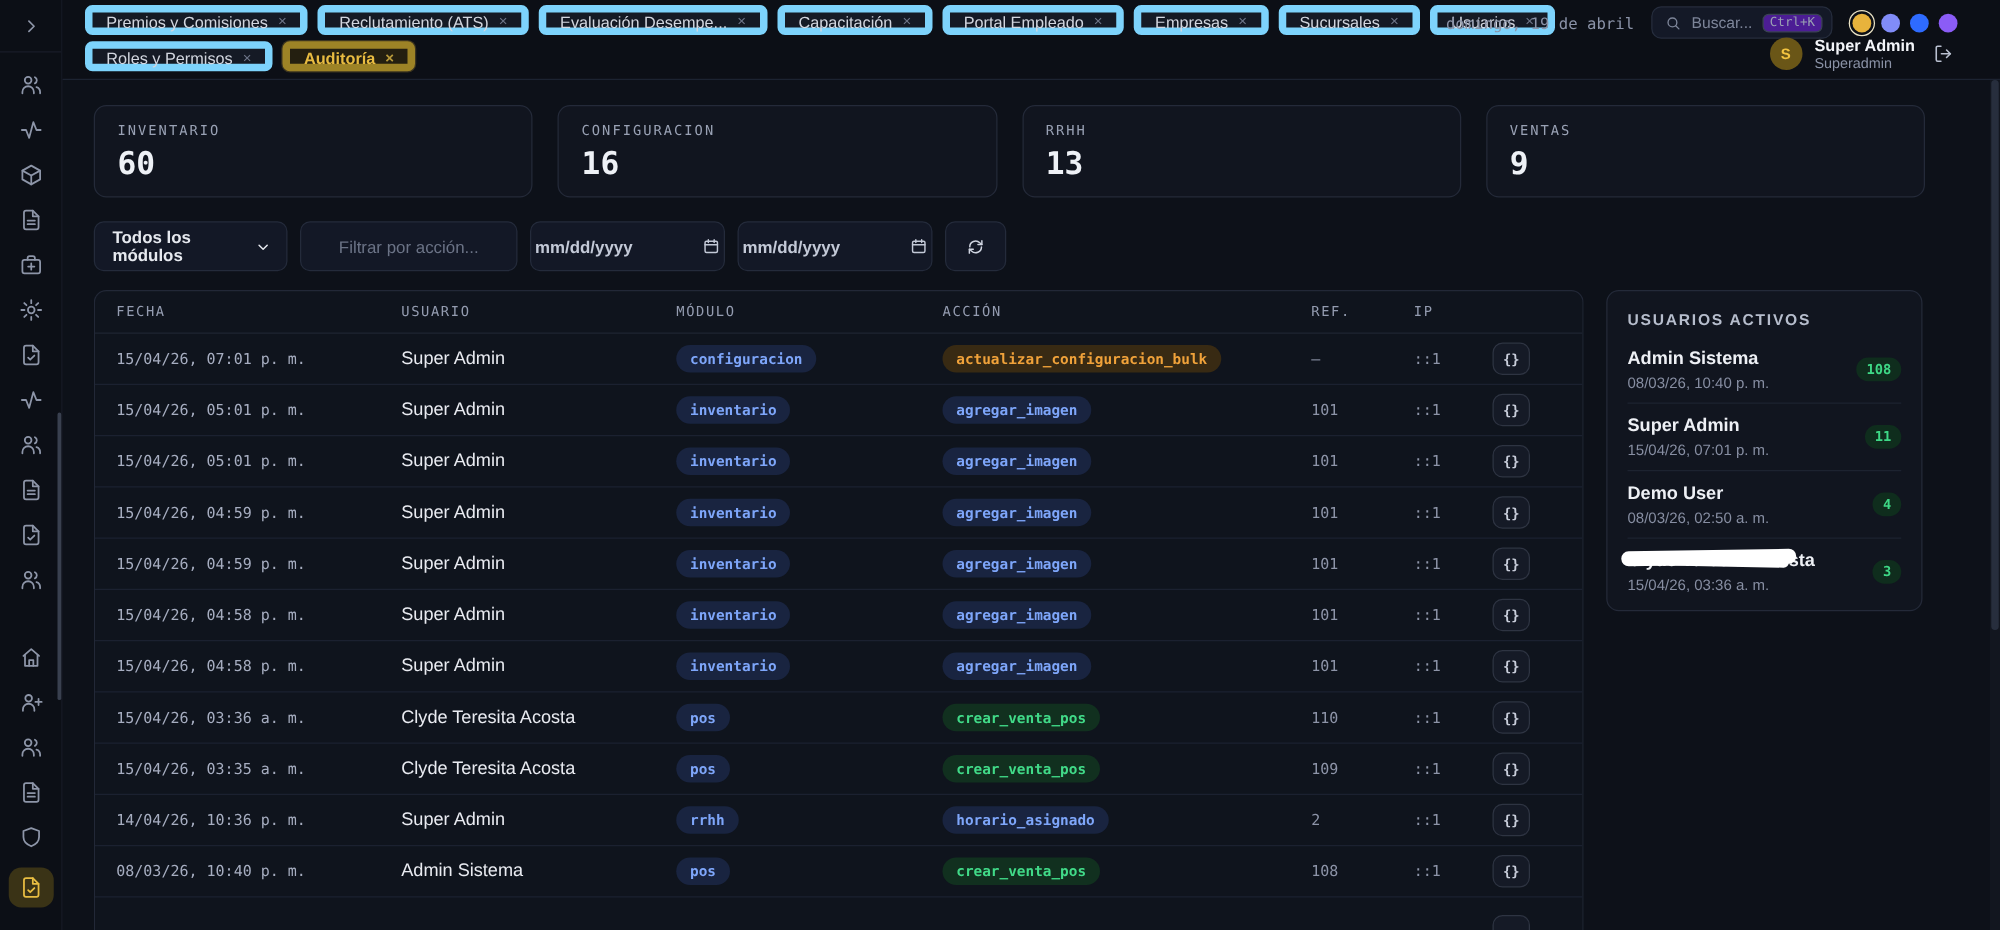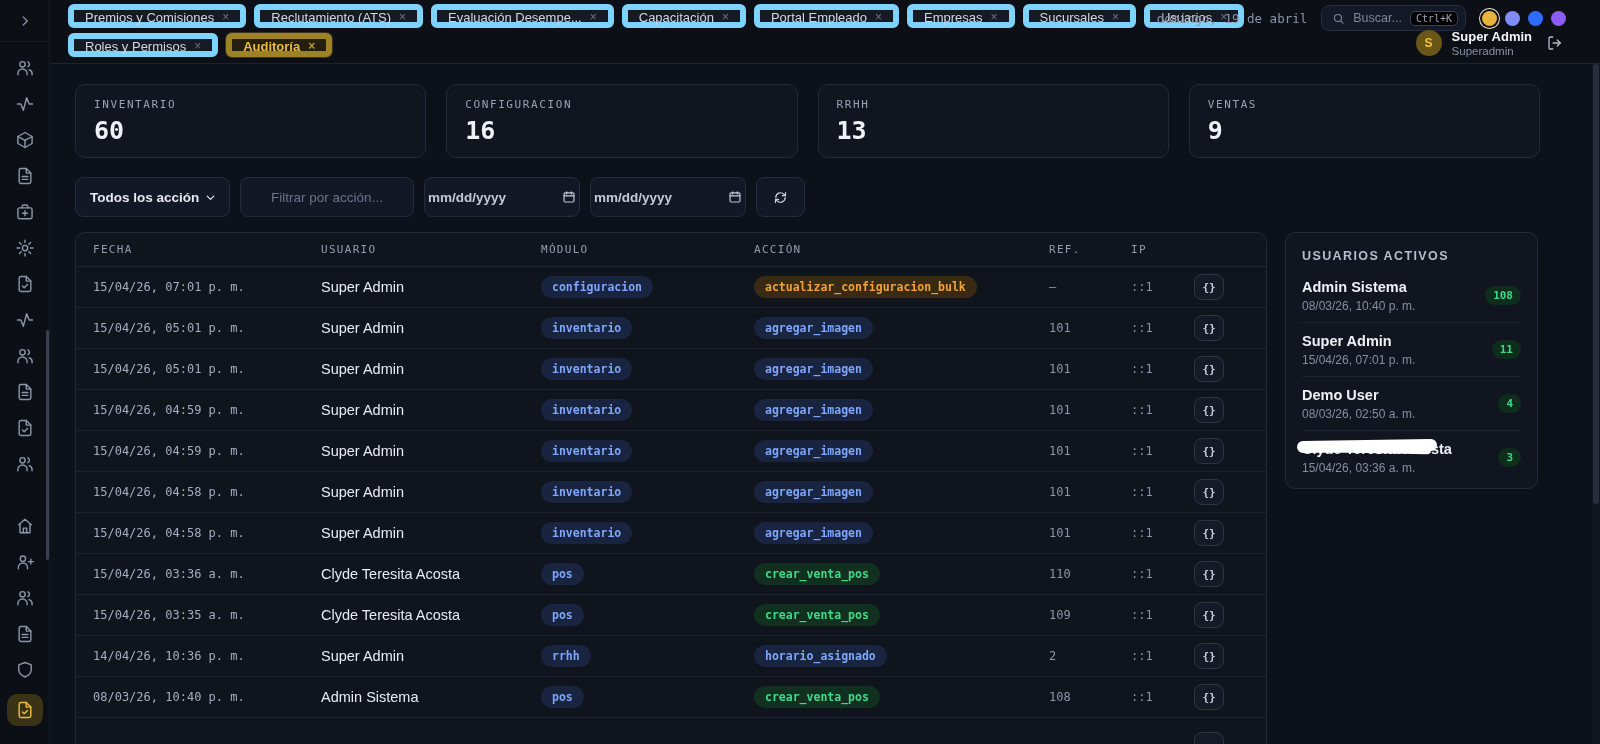--- a/index.html
+++ b/index.html
@@ -24,21 +24,21 @@
   .topbar{position:absolute;left:50px;top:0;right:0;height:64px;background:#0c0f16;border-bottom:1px solid #1c2331;}
   .tabs{position:absolute;left:18px;top:4px;}
   .tabs-row{display:flex;gap:8px;margin-bottom:5px;}
   .tab{display:inline-flex;gap:8px;height:24px;padding:0 11px;background:#151a25;border:6px solid #7dd3fc;border-radius:6px;font-size:13px;color:#d2d6df;cursor:pointer;white-space:nowrap;}
   .tab .x{color:#6e7689;font-size:12px;}
   .tab.active{background:#241f10;border-color:#9d8326;color:#e9bc41;font-weight:700;box-shadow:0 0 0 1px rgba(233,188,65,.22);}
   .tab.active .x{color:#b89a3a;}
   .tb-r1{position:absolute;right:34px;top:5px;display:flex;align-items:center;gap:14px;}
   .date-text{font-family:"DejaVu Sans Mono",monospace;font-size:12.5px;color:#8b93a8;}
   .search-pill{display:flex;align-items:center;gap:8px;height:26px;padding:0 7px 0 10px;background:#141927;border:1px solid #262d3d;border-radius:8px;color:#7d8599;font-size:12.5px;cursor:pointer;}
-  .kbd{border:1px solid #3a4254;background:#000000;border-radius:5px;font-family:"DejaVu Sans Mono",monospace;font-size:10px;padding:1px 5px;color:#9aa1b3;}
+  .kbd{border:1px solid #3a4254;background:#4c1d95;border-radius:5px;font-family:"DejaVu Sans Mono",monospace;font-size:10px;padding:1px 5px;color:#9aa1b3;}
   .dots{display:flex;align-items:center;gap:8px;margin-left:2px;}
   .dot{width:15px;height:15px;border-radius:50%;display:inline-block;cursor:pointer;}
   .dot.sel{box-shadow:0 0 0 2px #0c0f16,0 0 0 3px #ece4c6;}
   .tb-r2{position:absolute;right:36px;top:30px;display:flex;align-items:center;gap:10px;}
   .avatar{width:26px;height:26px;border-radius:50%;background:#6a5617;color:#f2c340;font-weight:700;font-size:12px;display:flex;align-items:center;justify-content:center;}
   .uname{font-size:13px;font-weight:700;color:#f3f5f9;line-height:1.15;}
   .urole{font-size:11.5px;color:#8a92a6;}
   .logout-btn{background:none;border:none;color:#b9c0d0;cursor:pointer;display:flex;align-items:center;margin-left:4px;}
 
   
@@ -383,21 +383,21 @@
   </div>
 
   <div class="stat">
     <div class="stat-label">VENTAS</div>
     <div class="stat-value">9</div>
   </div>
 </div>
 
   <div class="filters">
     <div class="ctl select">
-      <span>Todos los acción</span>
+      <span>Todos los módulos</span>
       <span>
         <svg width="13" height="13" viewBox="0 0 24 24" fill="none" stroke="currentColor" stroke-width="2.2" stroke-linecap="round" stroke-linejoin="round">
             <path d="M6 9.5l6 6 6-6"></path>
           </svg>
       </span>
     </div>
     <div class="ctl f-input">
       <input placeholder="Filtrar por acción..." style="">
     </div>
     <div class="ctl date-ctl">

